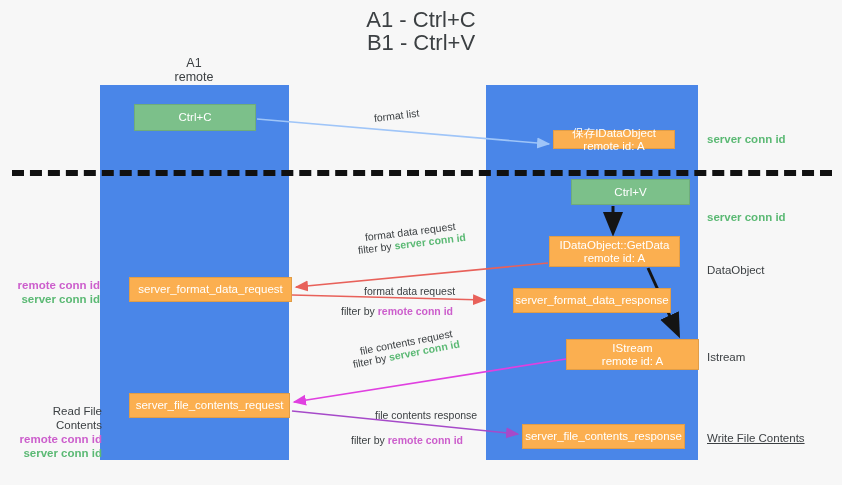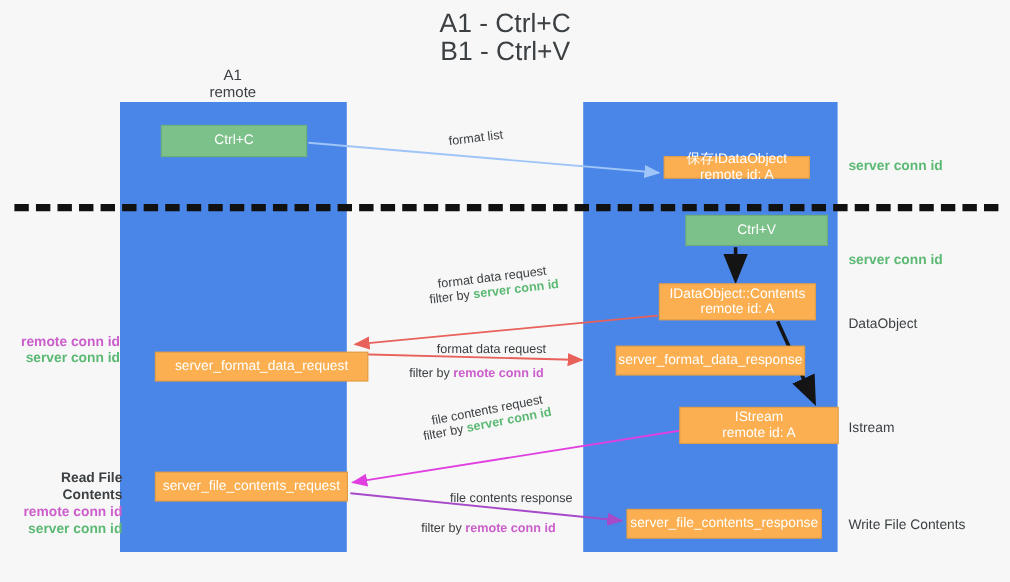--- a/index.html
+++ b/index.html
@@ -51,41 +51,41 @@
     white-space:pre-line;
   }
   .box .l2{font-size:11.5px;}
   .green{background:#7cc08a;}
   .orange{background:#fbaf50;}
 
   #boxCtrlC{left:134px;top:104px;width:122px;height:27px;}
   #boxIDataObject{left:553px;top:130px;width:122px;height:19px;}
   #boxCtrlV{left:553px;top:179px;width:119px;height:26px;margin-left:18px;}
   #boxGetData{left:549px;top:236px;width:131px;height:31px;}
-  #boxFmtReq{left:129px;top:277px;width:178px;height:25px;margin-top:16px;}
+  #boxFmtReq{left:129px;top:277px;width:163px;height:25px;}
   #boxFmtResp{left:489px;top:288px;width:158px;height:25px;margin-left:24px;}
   #boxIStream{left:566px;top:339px;width:133px;height:31px;}
   #boxFileReq{left:129px;top:393px;width:161px;height:25px;}
   #boxFileResp{left:522px;top:424px;width:163px;height:25px;}
 
   
   .side{font-size:11.5px;line-height:14px;}
   .green-t{color:#5bb974;font-weight:bold;}
   .magenta-t{color:#cc5ecc;font-weight:bold;}
   .plain-t{color:#3c4043;}
 
   #sideServer1{left:707px;top:132px;}
   #sideServer2{left:707px;top:210px;}
   #sideDataObject{left:707px;top:263px;}
   #sideIstream{left:707px;top:350px;}
-  #sideWriteFile{left:707px;top:431px;}
+  #sideWriteFile{left:707px;top:431px;text-decoration:underline;}
 
   #leftAnn1{left:8px;top:278px;width:92px;text-align:right;}
   #leftAnn2{left:6px;top:392px;width:96px;text-align:right;}
-  #leftAnn2 .hdr{color:#3c4043;font-weight:bold;}
+  #leftAnn2 .hdr{color:#3c4043;font-weight:normal;margin-top:12px;}
 
   
   .elabel{font-size:10.5px;line-height:13px;color:#3c4043;white-space:nowrap;}
   .elabel b{font-weight:bold;}
   .rot-up{transform:rotate(-7deg);transform-origin:left center;}
   .rot-up2{transform:rotate(-11deg);transform-origin:left center;}
 
   #lblFormatList{left:374px;top:112px;}
   #lblFmtDataReq{left:365px;top:231px;}
   #lblFmtDataReq2{left:358px;top:244px;}
@@ -153,21 +153,21 @@
   <div class="abs box orange" id="boxIDataObject">
     <span>保存IDataObject</span>
     <span class="l2">remote id: A</span>
   </div>
 
   <div class="abs box green" id="boxCtrlV">
     <span>Ctrl+V</span>
   </div>
 
   <div class="abs box orange" id="boxGetData">
-    <span>IDataObject::Contents</span>
+    <span>IDataObject::GetData</span>
     <span class="l2">remote id: A</span>
   </div>
 
   <div class="abs box orange" id="boxFmtReq">
     <span>server_format_data_request</span>
   </div>
 
   <div class="abs box orange" id="boxFmtResp">
     <span>server_format_data_response</span>
   </div>

